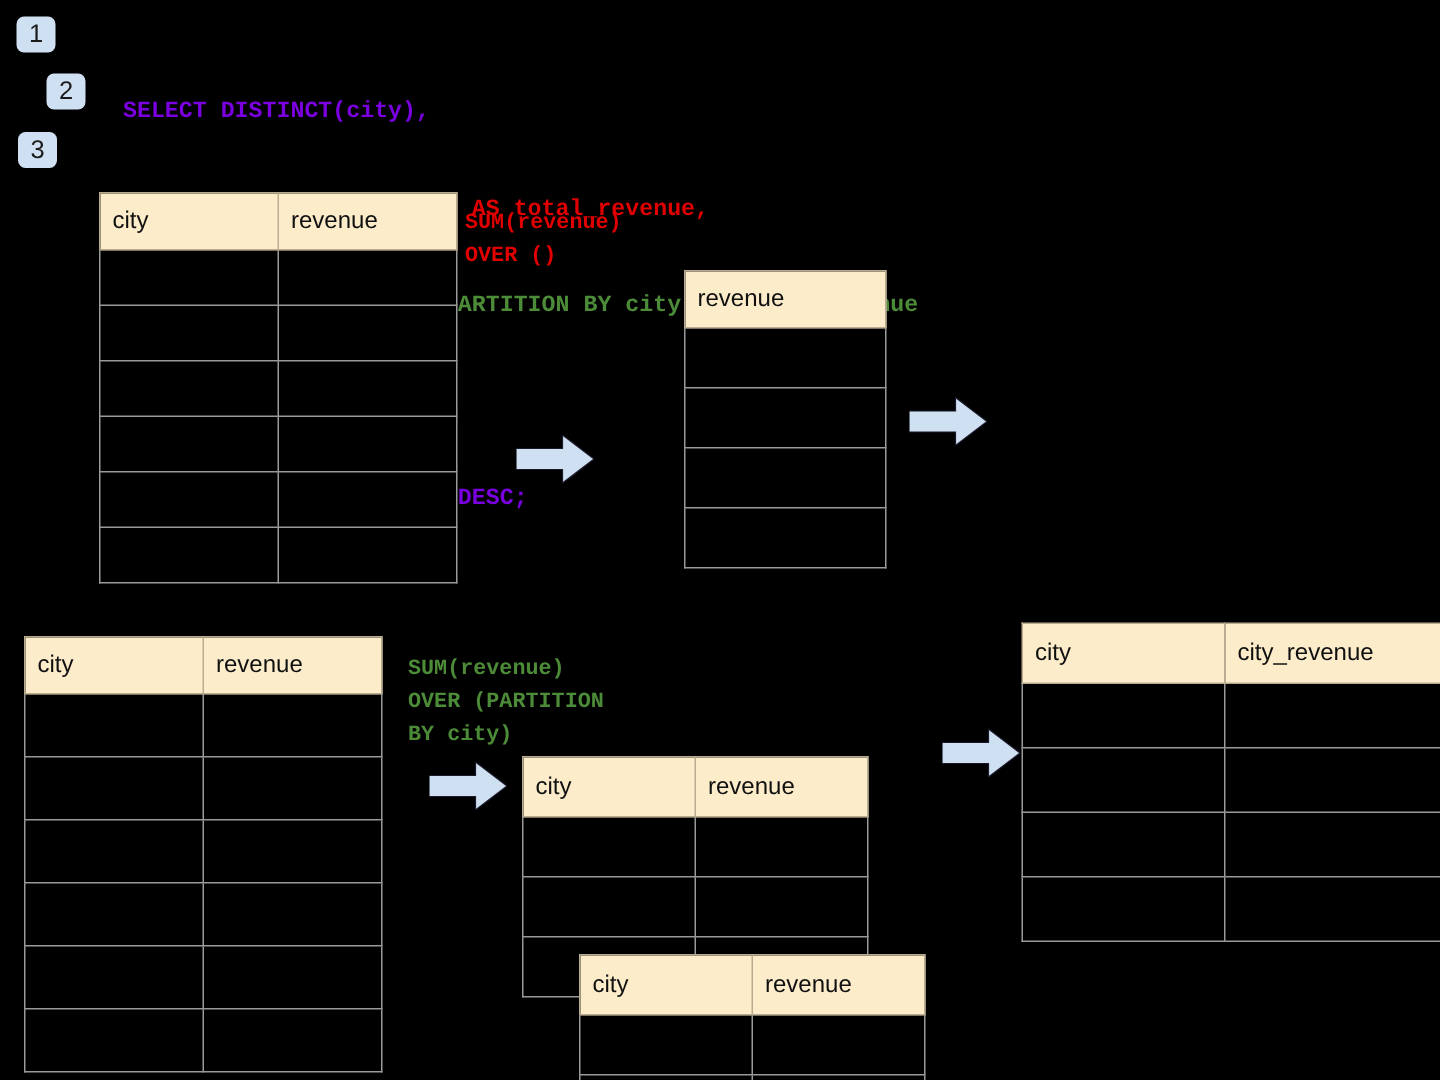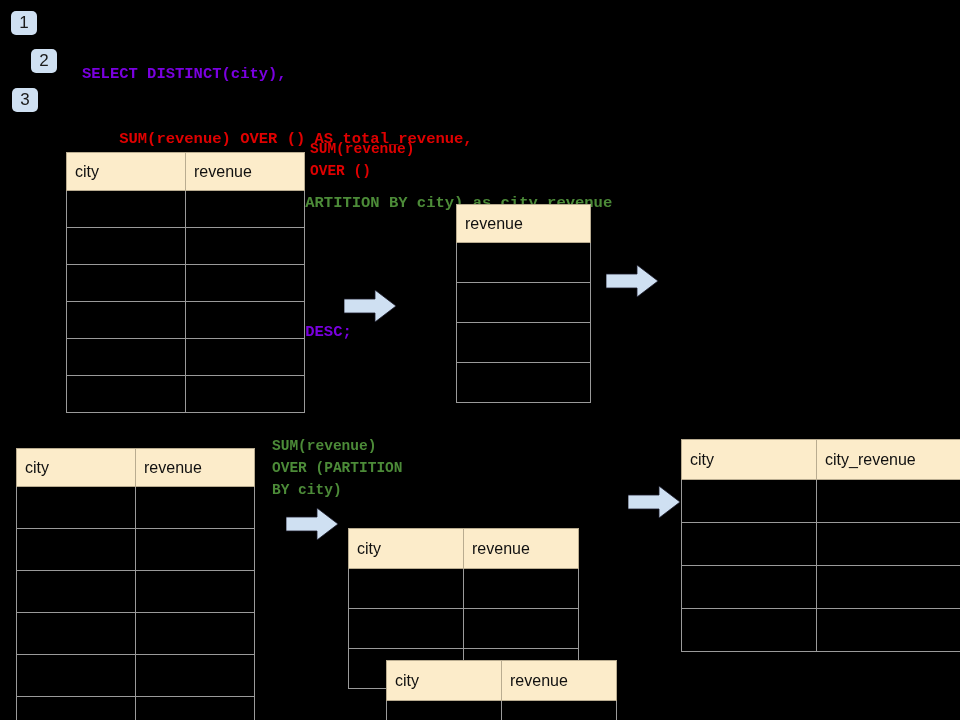--- a/index.html
+++ b/index.html
@@ -55,21 +55,20 @@
     font-weight: bold;
     white-space: pre;
   }
 
   
   .tbl {
     position: absolute;
     border-collapse: collapse;
     background: #000000;
     table-layout: fixed;
-    margin-top: 24px;
   }
   .tbl th, .tbl td {
     border: 1px solid #9a9a9a;
     padding: 0;
     margin: 0;
     box-sizing: border-box;
   }
   .tbl th {
     background: #fcecca;
     color: #101010;

